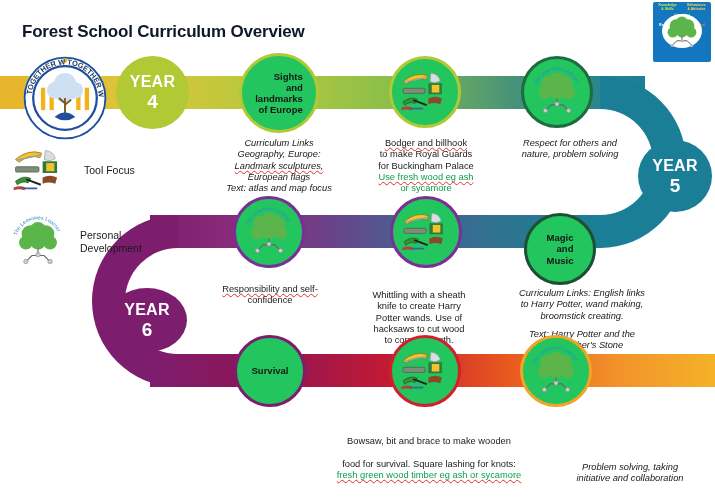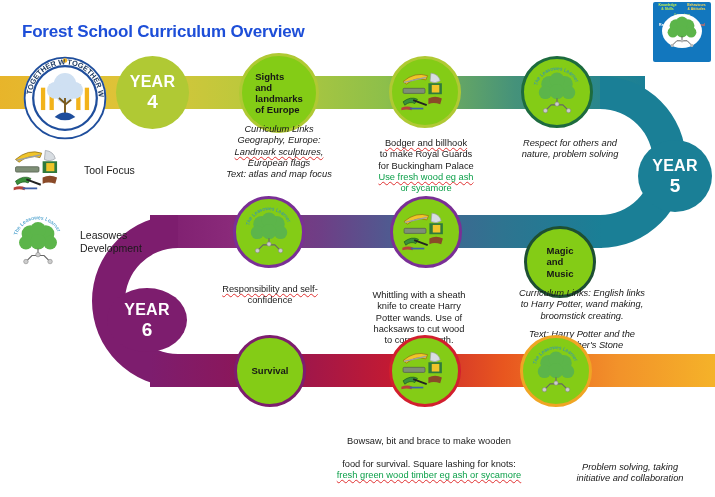--- a/index.html
+++ b/index.html
@@ -11,44 +11,44 @@
     overflow:hidden;
     position:relative;
   }
   #stage{position:absolute;left:0;top:0;width:715px;height:497px;}
   #ribbons{position:absolute;left:0;top:0;width:715px;height:497px;}
 
   
   .page-title{
     position:absolute;left:22px;top:22px;
     font-size:17px;font-weight:bold;letter-spacing:-0.2px;
-    color:#1d4ed8;
+    color:#0f172a;
     white-space:nowrap;
   }
 
   
   .node{position:absolute;}
 
   
   .year-pill{
     position:absolute;border-radius:50%;
     display:flex;flex-direction:column;align-items:center;justify-content:center;
     color:#ffffff;font-weight:bold;line-height:1.0;
     text-align:center;
   }
   .year-pill .yr-word{font-size:16px;letter-spacing:0.3px;}
   .year-pill .yr-num{font-size:19px;margin-top:2px;}
 
   
   .station{
     position:absolute;border-radius:50%;
-    background:#84cc16;
+    background:#22c55e;
     display:flex;align-items:center;justify-content:center;
     box-sizing:border-box;
-    text-align:left;
+    text-align:right;
   }
   .station .st-label{
     font-size:9.5px;font-weight:bold;color:#161616;line-height:1.18;
     padding:0 3px;
   }
 
   
   .caption{
     position:absolute;text-align:center;
     font-size:9.3px;line-height:1.22;color:#1a1a1a;
@@ -245,21 +245,21 @@
           <textPath href="#brainArcLg1" startOffset="8%">The Leasowes Learner</textPath>
         </text>
         <line x1="30" y1="39" x2="30" y2="46" stroke="#666" stroke-width="1.3"></line>
         <path d="M16 54 l7 -7 h14 l7 7" fill="none" stroke="#666" stroke-width="1.3"></path>
         <circle cx="16" cy="54" r="2.6" fill="#ccc" stroke="#888" stroke-width="0.7"></circle>
         <circle cx="30" cy="46" r="2.6" fill="#ccc" stroke="#888" stroke-width="0.7"></circle>
         <circle cx="44" cy="54" r="2.6" fill="#ccc" stroke="#888" stroke-width="0.7"></circle>
       </svg>
     </span>
     <span class="legend-text">
-      <span>Leasowes</span><br><span>Development</span>
+      <span>Personal</span><br><span>Development</span>
     </span>
   </div>
 
   <div class="year-pill" style="left:116px;top:56px;width:73px;height:73px;background:#b0c934;">
     <span class="yr-word">YEAR</span>
     <span class="yr-num">4</span>
   </div>
 
   <div class="station" style="left:239px;top:53px;width:80px;height:80px;border:3px solid #b0c934;">
     <span class="st-label">
@@ -310,21 +310,21 @@
         <circle cx="44" cy="54" r="2.6" fill="#ccc" stroke="#888" stroke-width="0.7"></circle>
       </svg>
     </span>
   </div>
 
   <div class="year-pill" style="left:638px;top:140px;width:74px;height:72px;background:#1a7f96;">
     <span class="yr-word">YEAR</span>
     <span class="yr-num">5</span>
   </div>
 
-  <div class="caption italic" style="left:204px;top:124px;width:150px;">
+  <div class="caption italic" style="left:204px;top:138px;width:150px;">
     <span>Curriculum Links</span><br>
     <span>Geography, Europe:</span><br>
     <span class="spellerr">Landmark sculptures,</span><br>
     <span>European flags</span><br>
     <span>Text: atlas and map focus</span>
   </div>
 
   <div class="caption" style="left:350px;top:138px;width:152px;">
     <span class="spellerr">Bodger and billhook</span><br>
     <span>to make Royal Guards</span><br>
@@ -373,21 +373,21 @@
         <path d="M40 20 h9 v9 h-9 Z" fill="#f0c42a"></path>
         <path d="M6 40 q9 -7 17 -3 l-3 5 q-6 -3 -12 2 Z" fill="#3a8f3a" stroke="#1e5a1e" stroke-width="0.8"></path>
         <line x1="18" y1="38" x2="34" y2="44" stroke="#222" stroke-width="2.2"></line>
         <path d="M36 36 q8 -4 16 0 l-2 7 q-8 -3 -14 0 Z" fill="#8a4a28"></path>
         <path d="M4 47 q7 -3 13 0 l-1 3 q-6 -2 -12 0 Z" fill="#b5423a"></path>
         <line x1="14" y1="48" x2="30" y2="48" stroke="#3f5fa8" stroke-width="2"></line>
       </svg>
     </span>
   </div>
 
-  <div class="station" style="left:524px;top:226px;width:72px;height:72px;border:3px solid #1d4f33;">
+  <div class="station" style="left:524px;top:213px;width:72px;height:72px;border:3px solid #1d4f33;">
     <span class="st-label">
       <span>Magic</span><br>
       <span>and</span><br>
       <span>Music</span>
     </span>
   </div>
 
   <div class="year-pill" style="left:107px;top:288px;width:80px;height:64px;background:#7d1d6e;">
     <span class="yr-word">YEAR</span>
     <span class="yr-num">6</span>

